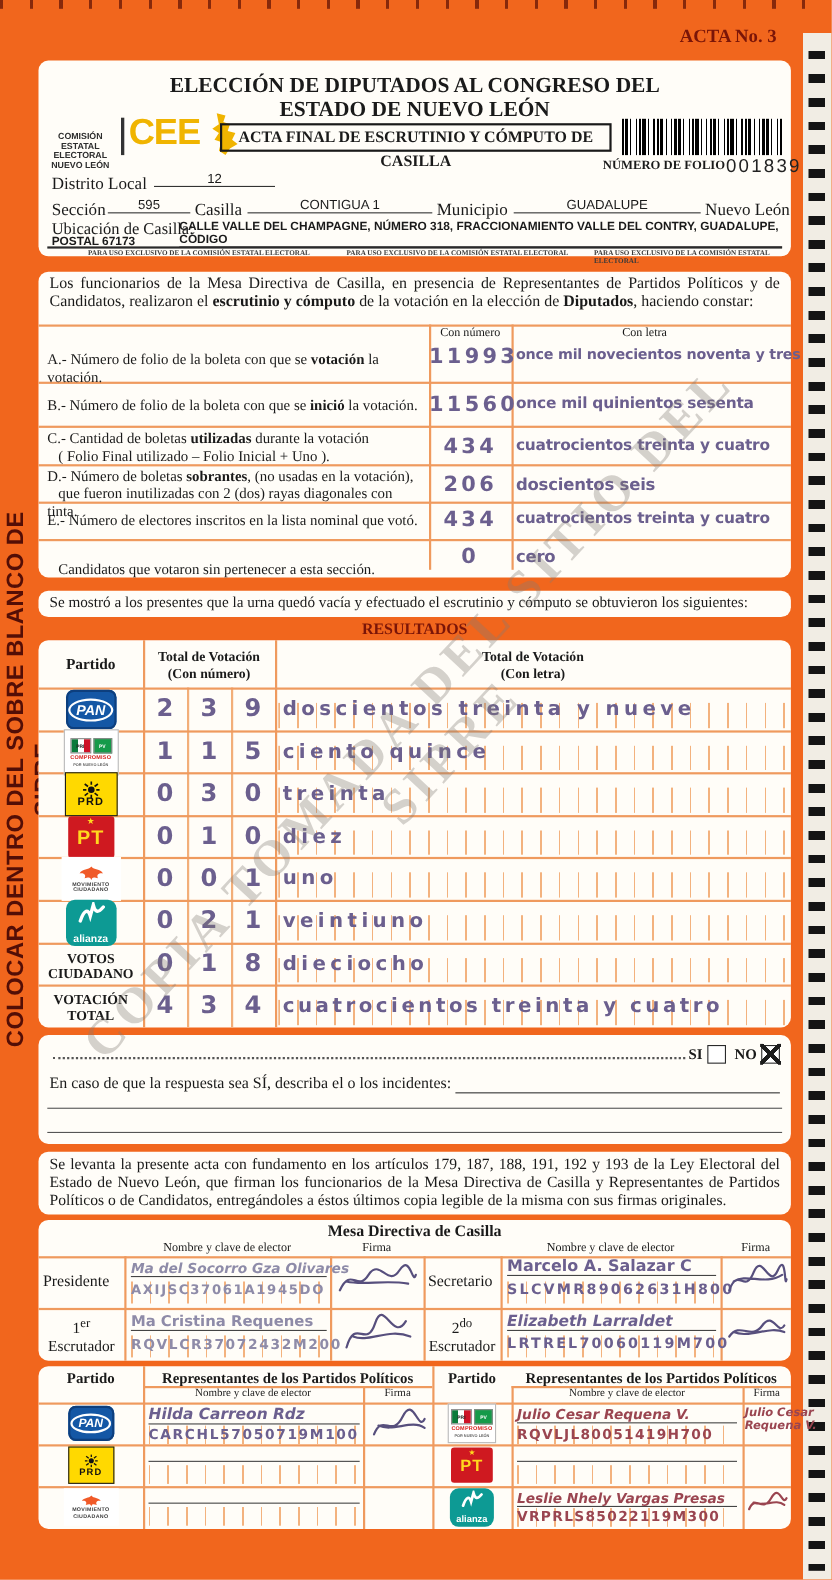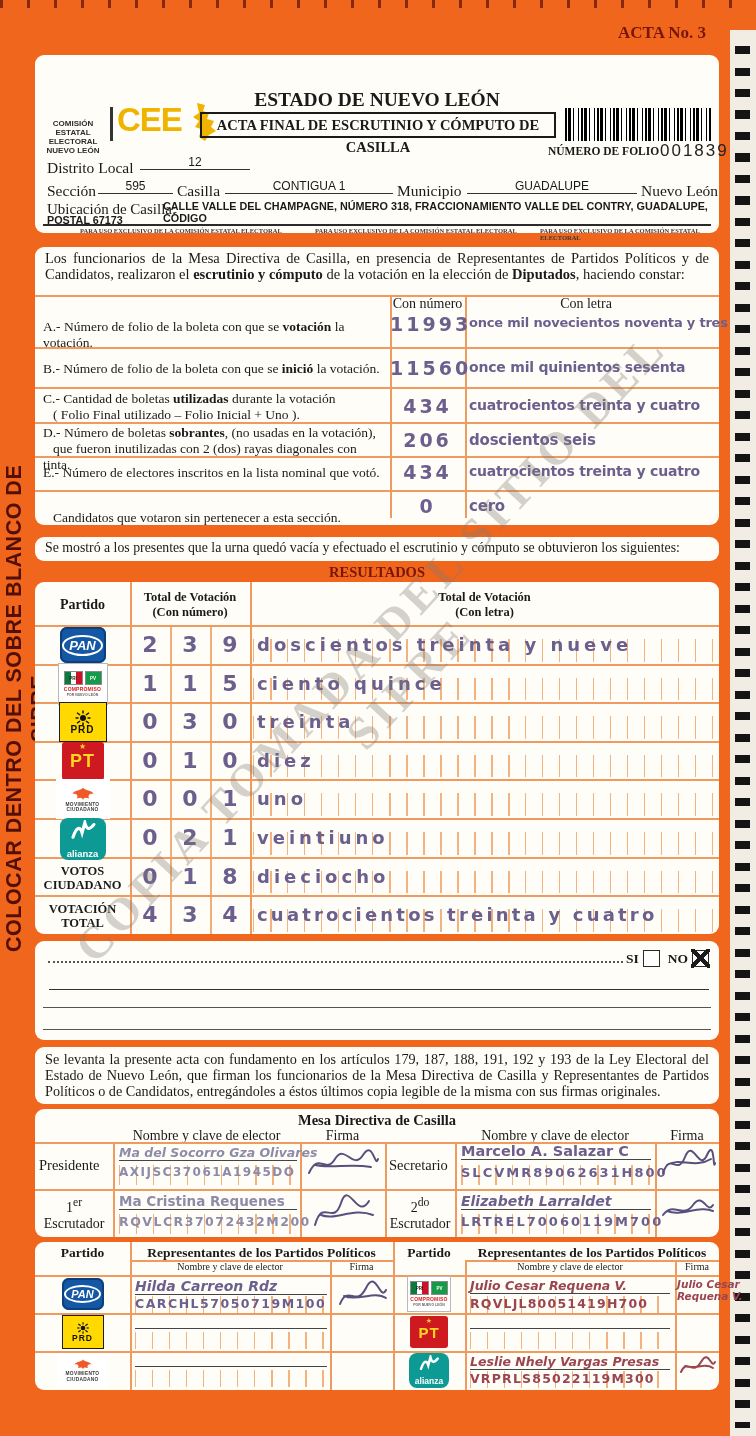--- a/index.html
+++ b/index.html
@@ -65,39 +65,40 @@
     justify-content:center;position:relative}
   .lg-pt .pttxt{font:bold 18px "Liberation Sans",sans-serif;color:#ffd81e;letter-spacing:1px}
   .lg-pt .star{position:absolute;top:1px;left:50%;transform:translateX(-50%);font-size:8px;color:#ffd81e;line-height:8px}
   .lg-mc{width:54px;height:40px;background:#fff;display:flex;flex-direction:column;align-items:center;justify-content:center}
   .mctxt{font:bold 4.8px "Liberation Sans",sans-serif;color:#3b3b3b;line-height:5.4px;letter-spacing:.3px}
   .lg-alz{width:46px;height:40px;background:#0d9a94;border-radius:8px;display:flex;flex-direction:column;
     align-items:center;justify-content:flex-end;padding-bottom:2px;position:relative}
   .alztxt{font:bold 9.5px "Liberation Sans",sans-serif;color:#fff;line-height:9px}
   .sig{stroke:#574f7d;stroke-width:2;fill:none;stroke-linecap:round}
   .smallcap{font-size:6.5px;font-weight:bold;color:#3a3a3a}
-  .colhdr{font-size:14px}
+  .colhdr{font-size:11px}
   .rowlabel{font-size:13.5px;line-height:16px}
 </style>
 </head>
 <body>
 
 <div class="page">
 
   <div class="abs tickbar"></div>
 
   <div class="abs punch">
     <div class="dash"></div>
   </div>
 
   <div class="abs b" style="left:560px;top:23px;width:146px;text-align:right;font-size:17px;color:#7a1508">ACTA No.  3</div>
 
   <div class="abs sidetext">COLOCAR DENTRO DEL SOBRE BLANCO DE SIPRE</div>
 
   <div class="card" style="top:55px;height:178px">
+    <div class="abs b ctr" style="left:0;top:13px;width:100%;font-size:19.5px">ELECCIÓN DE DIPUTADOS AL CONGRESO DEL</div>
     <div class="abs b ctr" style="left:0;top:34px;width:100%;font-size:19.5px">ESTADO DE NUEVO LEÓN</div>
 
     <div class="abs sans b" style="left:6px;top:64px;width:64px;text-align:center;font-size:8px;line-height:9px;color:#2d2d2d">
       <div>COMISIÓN</div>
       <div>ESTATAL</div>
       <div>ELECTORAL</div>
       <div>NUEVO LEÓN</div>
     </div>
     <div class="abs" style="left:75px;top:52px;width:3px;height:34px;background:#333"></div>
     <div class="abs sans b" style="left:82px;top:46px;font-size:33px;color:#f0b400;letter-spacing:-1px">CEE</div>
@@ -315,20 +316,21 @@
 
   <div class="card" style="top:941px;height:99px">
     <div class="abs" style="left:10px;top:8px;width:664px;display:flex;align-items:flex-end">
       <span class="leader"></span>
       <span class="b" style="font-size:13.5px;margin-right:4px">SI</span>
       <span class="chk"></span>
       <span class="b" style="font-size:13.5px;margin:0 4px 0 8px">NO</span>
       <span class="chk xmark"></span>
     </div>
     <div class="abs" style="left:10px;top:36px;width:664px;display:flex;align-items:flex-end">
+      <span style="font-size:14.5px">En caso de que la respuesta sea SÍ, describa el o los incidentes:</span>
       <span style="flex:1;border-bottom:1.3px solid #333;height:12px;margin-left:4px"></span>
     </div>
     <div class="abs" style="left:8px;top:66px;width:668px;border-bottom:1.3px solid #555"></div>
     <div class="abs" style="left:8px;top:88px;width:668px;border-bottom:1.3px solid #555"></div>
   </div>
 
   <div class="card" style="top:1047px;height:57px">
     <div class="abs" style="left:10px;top:4px;width:664px;font-size:14.2px;line-height:16px;text-align:justify">Se levanta la presente acta con fundamento en los artículos 179, 187, 188, 191, 192 y 193 de la Ley Electoral del Estado de Nuevo León, que firman los funcionarios de la Mesa Directiva de Casilla y Representantes de  Partidos Políticos o de Candidatos, entregándoles a éstos últimos copia legible de la misma con sus firmas originales.</div>
   </div>
 

